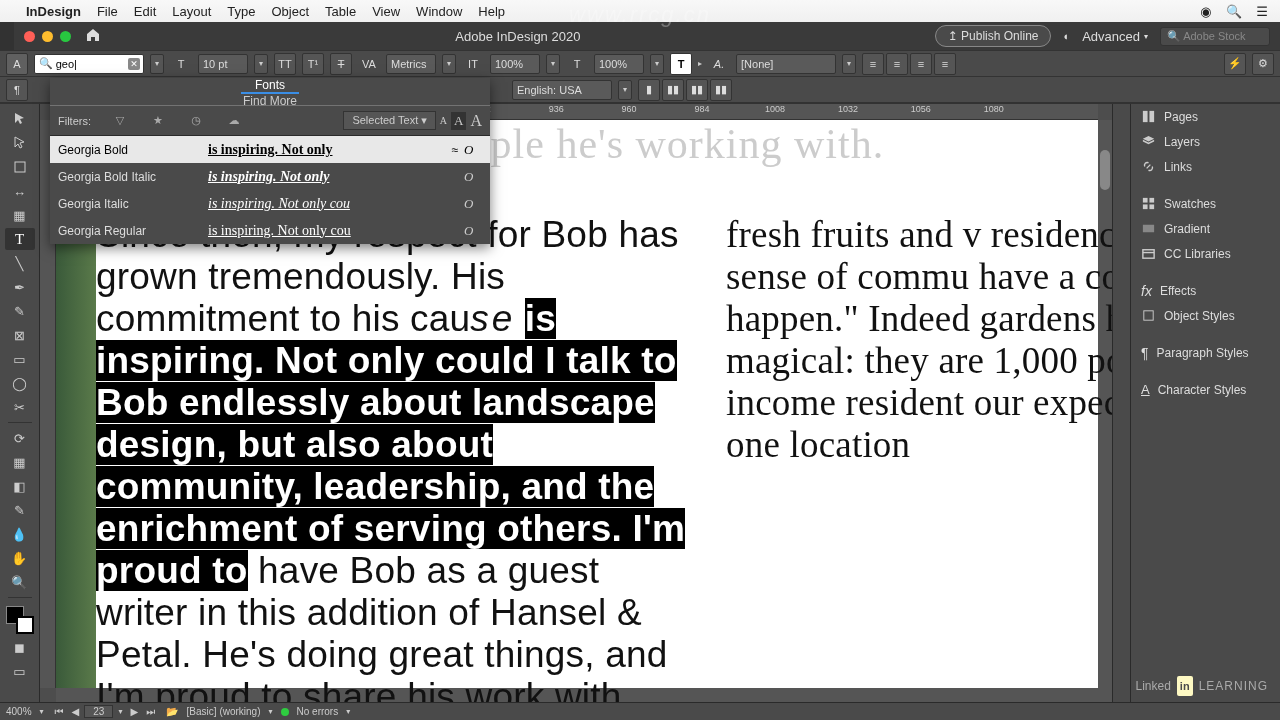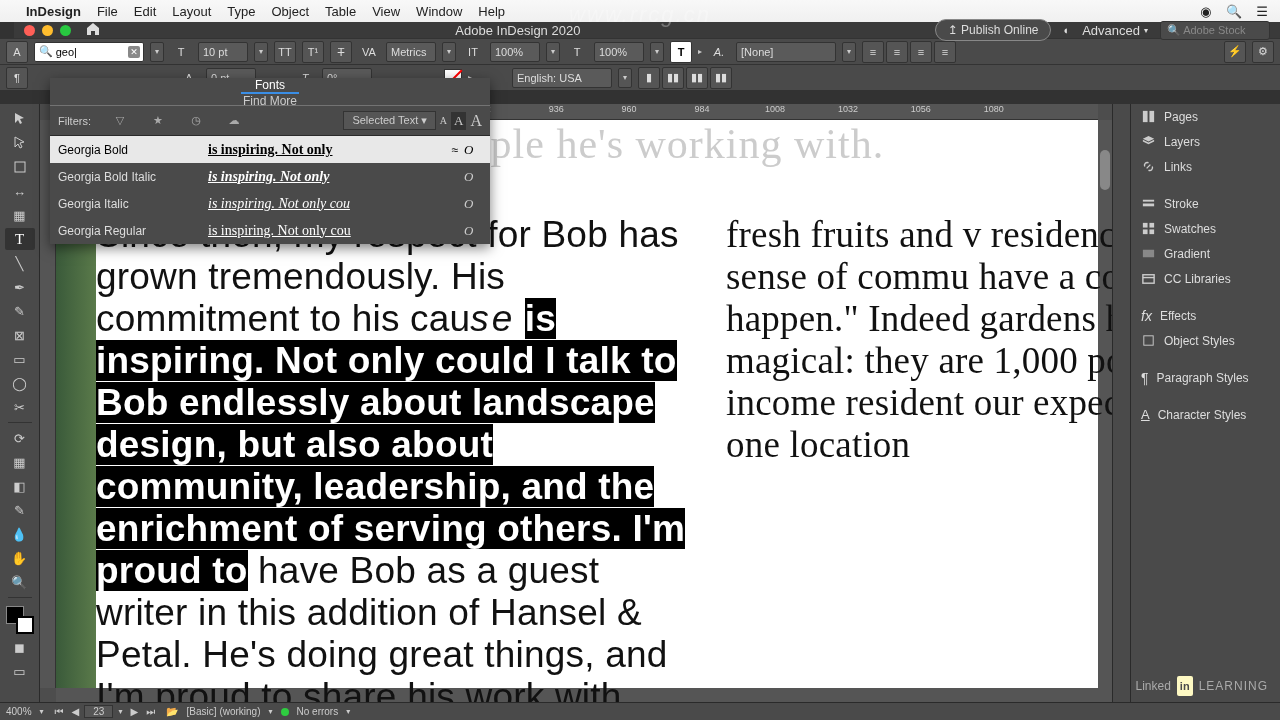--- a/index.html
+++ b/index.html
@@ -6,21 +6,21 @@
 body { background: #323232; color: #ccc; font-size: 11px; overflow: hidden; width: 1280px; height: 720px; position: relative; }
 
 
 .menubar { background: linear-gradient(#f8f8f8,#f0f0f0); height: 22px; display: flex; align-items: center; padding: 0 10px; gap: 16px; color: #222; font-size: 13px; }
 .menubar .apple { font-size: 14px; }
 .menubar .appname { font-weight: 700; }
 .menubar .right { margin-left: auto; display: flex; gap: 12px; align-items: center; }
 .menubar .icon { width: 16px; height: 16px; display: inline-flex; align-items: center; justify-content: center; }
 
 
-.titlebar { background: #3a3a3a; height: 16px; display: flex; align-items: center; padding: 0 10px; margin-left: 14px; }
+.titlebar { background: #3a3a3a; height: 28px; display: flex; align-items: center; padding: 0 10px; margin-left: 14px; }
 .traffic { display: flex; gap: 7px; }
 .traffic span { width: 11px; height: 11px; border-radius: 50%; display: block; }
 .tr-close { background: #ff5f57; }
 .tr-min { background: #ffbd2e; }
 .tr-max { background: #28c840; }
 .titlebar .home { margin-left: 14px; color: #ddd; }
 .titlebar .title { margin-left: auto; margin-right: auto; color: #ddd; font-size: 13px; }
 .titlebar .right { display: flex; gap: 12px; align-items: center; }
 .publish-btn { border: 1px solid #888; border-radius: 14px; padding: 3px 12px; color: #ddd; background: #4a4a4a; font-size: 12px; }
 .arrange-btn { color: #ddd; font-size: 13px; display: flex; align-items: center; gap: 4px; }
@@ -361,27 +361,20 @@
     </div>
   <div class="item">
       <svg viewBox="0 0 16 16" fill="none" stroke="#ccc" stroke-width="1.5">
         <path d="M6 10l4-4 M4 8a3 3 0 014-4 M12 8a3 3 0 01-4 4"></path>
       </svg>
       <span>Links</span>
     </div>
   <div class="sep"></div>
   <div class="item">
       <svg viewBox="0 0 16 16" fill="#ccc">
-        <rect x="2" y="4" width="12" height="2"></rect>
-        <rect x="2" y="8" width="12" height="3"></rect>
-      </svg>
-      <span>Stroke</span>
-    </div>
-  <div class="item">
-      <svg viewBox="0 0 16 16" fill="#ccc">
         <rect x="2" y="2" width="5" height="5"></rect>
         <rect x="9" y="2" width="5" height="5"></rect>
         <rect x="2" y="9" width="5" height="5"></rect>
         <rect x="9" y="9" width="5" height="5"></rect>
       </svg>
       <span>Swatches</span>
     </div>
   <div class="item">
       <svg viewBox="0 0 16 16">
         <rect x="2" y="4" width="12" height="8" fill="#888"></rect>

